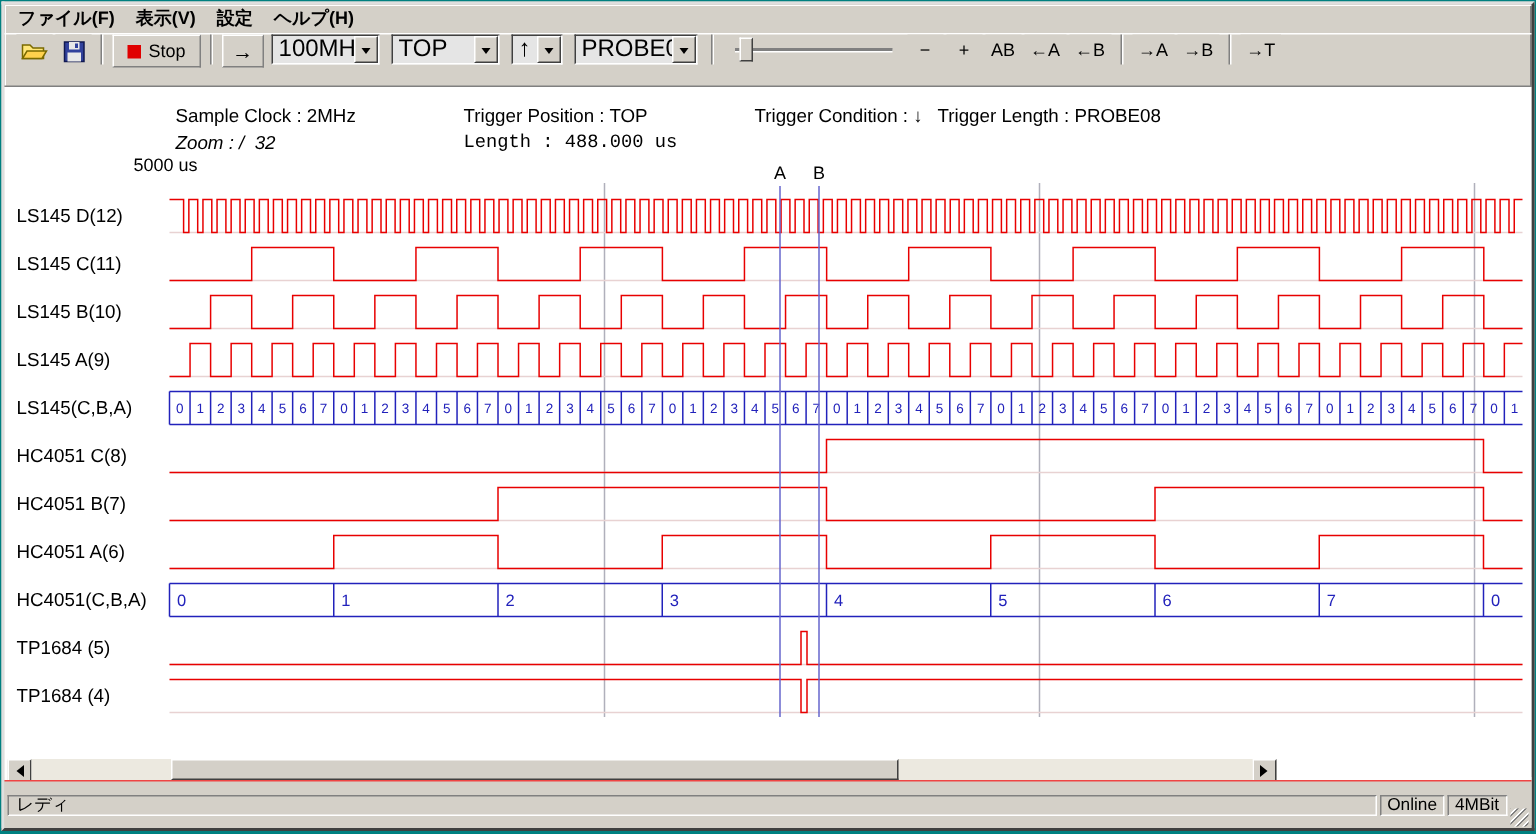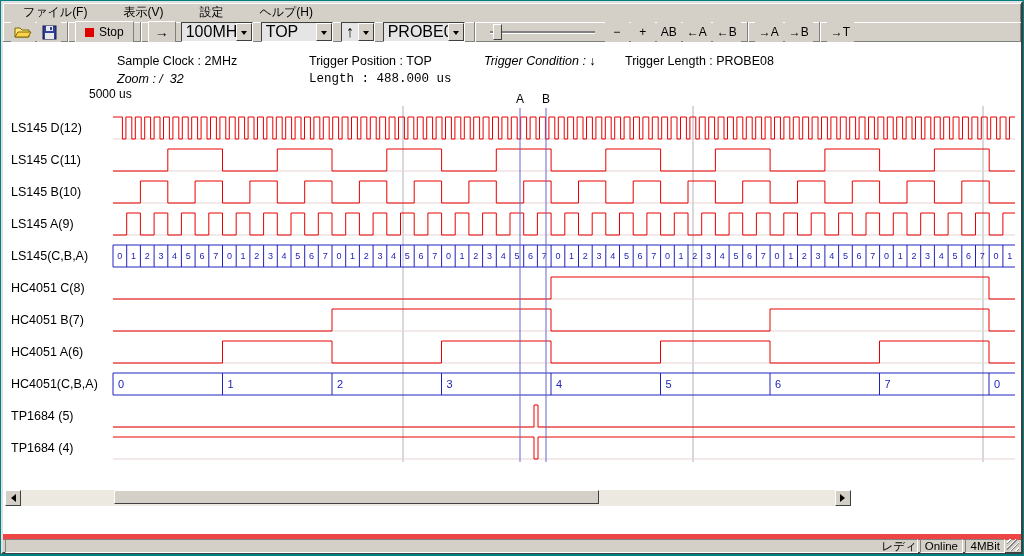--- a/index.html
+++ b/index.html
@@ -27,23 +27,23 @@
   .app-icon { width:13px;height:13px;margin:0 4px 0 1px; border:1px solid #c8d8f0;
     background:linear-gradient(135deg,#d03838 0 50%, #3050c0 50% 100%); flex:0 0 auto;}
   .title-text { flex:1; white-space:nowrap; overflow:hidden; }
   .win-btn { width:16px;height:14px;background:#d4d0c8;margin-left:2px;position:relative;
     border:1px solid; border-color:#fff #404040 #404040 #fff; flex:0 0 auto; cursor:default;}
   .g-min { position:absolute; left:3px; bottom:2px; width:7px; height:2px; background:#000; }
   .g-max { position:absolute; left:3px; top:2px; width:9px; height:8px; border:1px solid #000; border-top-width:2px; }
   .g-close { position:absolute; left:0; top:0; width:14px; height:12px; font-size:11px; line-height:11px; text-align:center; font-weight:bold; }
   
   .menubar { height:19px; display:flex; align-items:center; padding-left:2px; flex:0 0 auto; }
-  .menu-item { padding:2px 18px; }
-  
-  .toolbar { height:20px; display:flex; align-items:center; padding-left:8px;
+  .menu-item { padding:2px 7px;font-weight:bold; }
+  
+  .toolbar { height:36px; display:flex; align-items:flex-start; padding-left:8px;
     border-top:1px solid #fff; border-bottom:1px solid #808080; flex:0 0 auto; gap:2px; }
   .tb-iconbtn { width:24px;height:22px;background:#d4d0c8;border:1px solid #d4d0c8;
     display:flex;align-items:center;justify-content:center; }
   .tb-sep { width:2px; height:20px; border-left:1px solid #808080; border-right:1px solid #fff; margin:0 4px; }
   .stop-btn { height:22px; display:flex; align-items:center; gap:5px; padding:0 9px;
     background:#d4d0c8; border:1px solid; border-color:#fff #808080 #808080 #fff; font-size:12px; }
   .stop-square { width:9px; height:9px; background:#e00000; }
   .run-btn { width:28px; height:22px; background:#d4d0c8; font-size:14px; line-height:18px;
     border:1px solid; border-color:#fff #808080 #808080 #fff; }
   .combo { height:20px; background:#e5e5e5; display:flex; align-items:center; margin:0 3px;
@@ -67,22 +67,22 @@
   .hscroll { position:absolute; left:2px; top:448px; width:846px; height:16px; display:flex; }
   .scroll-btn { width:16px; height:16px; background:#d4d0c8; flex:0 0 auto;
     border:1px solid; border-color:#fff #404040 #404040 #fff;
     display:flex; align-items:center; justify-content:center; }
   .tri-left { width:0;height:0;border:4px solid transparent;border-right:5px solid #000;margin-left:-3px;}
   .tri-right{ width:0;height:0;border:4px solid transparent;border-left:5px solid #000;margin-right:-3px;}
   .scroll-track { flex:1; position:relative; background:#ece9e0; }
   .scroll-thumb { position:absolute; left:93px; top:0; width:485px; height:14px; background:#d4d0c8;
     border:1px solid; border-color:#fff #404040 #404040 #fff; }
   
-  .statusbar { height:18px; background:#d4d0c8; border-top:6px solid #ef4444; box-shadow:0 -2px 0 #d4d0c8;
-    display:flex; align-items:center; font-size:11.5px; flex:0 0 auto; padding:1px 2px 1px 2px; gap:2px;text-align:right;}
+  .statusbar { height:32px; background:#d4d0c8; border-top:1px solid #ef4444; box-shadow:0 -2px 0 #d4d0c8;
+    display:flex; align-items:center; font-size:11.5px; flex:0 0 auto; padding:1px 2px 1px 2px; gap:2px;}
   .sb-main { flex:1; height:14px; line-height:13px; padding-left:5px;
     border:1px solid; border-color:#808080 #fff #fff #808080; }
   .sb-panel { height:14px; line-height:13px; padding:0 4px; min-width:40px;
     border:1px solid; border-color:#808080 #fff #fff #808080; }
   .sb-grip { width:12px; height:12px; align-self:flex-end;
     background:repeating-linear-gradient(135deg, transparent 0 2px, #fff 2px 3px, #808080 3px 4px); }
   svg { font-family:"Liberation Sans", sans-serif; }
 </style>
 </head>
 <body>
@@ -156,21 +156,21 @@
     <div class="tb-sep"></div>
     <button class="tb-txtbtn">→A</button>
     <button class="tb-txtbtn">→B</button>
     <div class="tb-sep"></div>
     <button class="tb-txtbtn">→T</button>
   </div>
 
   <div class="main">
     <span class="info-label" style="left:114px; top:12px;text-align:right;">Sample Clock : 2MHz</span>
     <span class="info-label" style="left:306px; top:12px;text-align:right;">Trigger Position : TOP</span>
-    <span class="info-label" style="left:481px; top:12px;font-style:italic;">Trigger Condition : ↓</span>
+    <span class="info-label" style="left:500px; top:12px;">Trigger Condition : ↓</span>
     <span class="info-label" style="left:622px; top:12px;">Trigger Length : PROBE08</span>
     <span class="info-label" style="left:114px; top:30px;font-style:italic;">Zoom : /  32</span>
     <span class="info-label" style="left:306px; top:30px;font-family:Liberation Mono, monospace;">Length : 488.000 us</span>
 
     <svg id="wave-svg" style="position:absolute; left:0; top:40px;" width="1016" height="400">
         <text x="86" y="16" font-size="12" fill="#000">5000 us</text>
         <line x1="400" y1="24" x2="400" y2="380" stroke="#b0b0bb" stroke-width="1"></line>
         <line x1="690" y1="24" x2="690" y2="380" stroke="#b0b0bb" stroke-width="1"></line>
         <line x1="980" y1="24" x2="980" y2="380" stroke="#b0b0bb" stroke-width="1"></line>
         <g>

